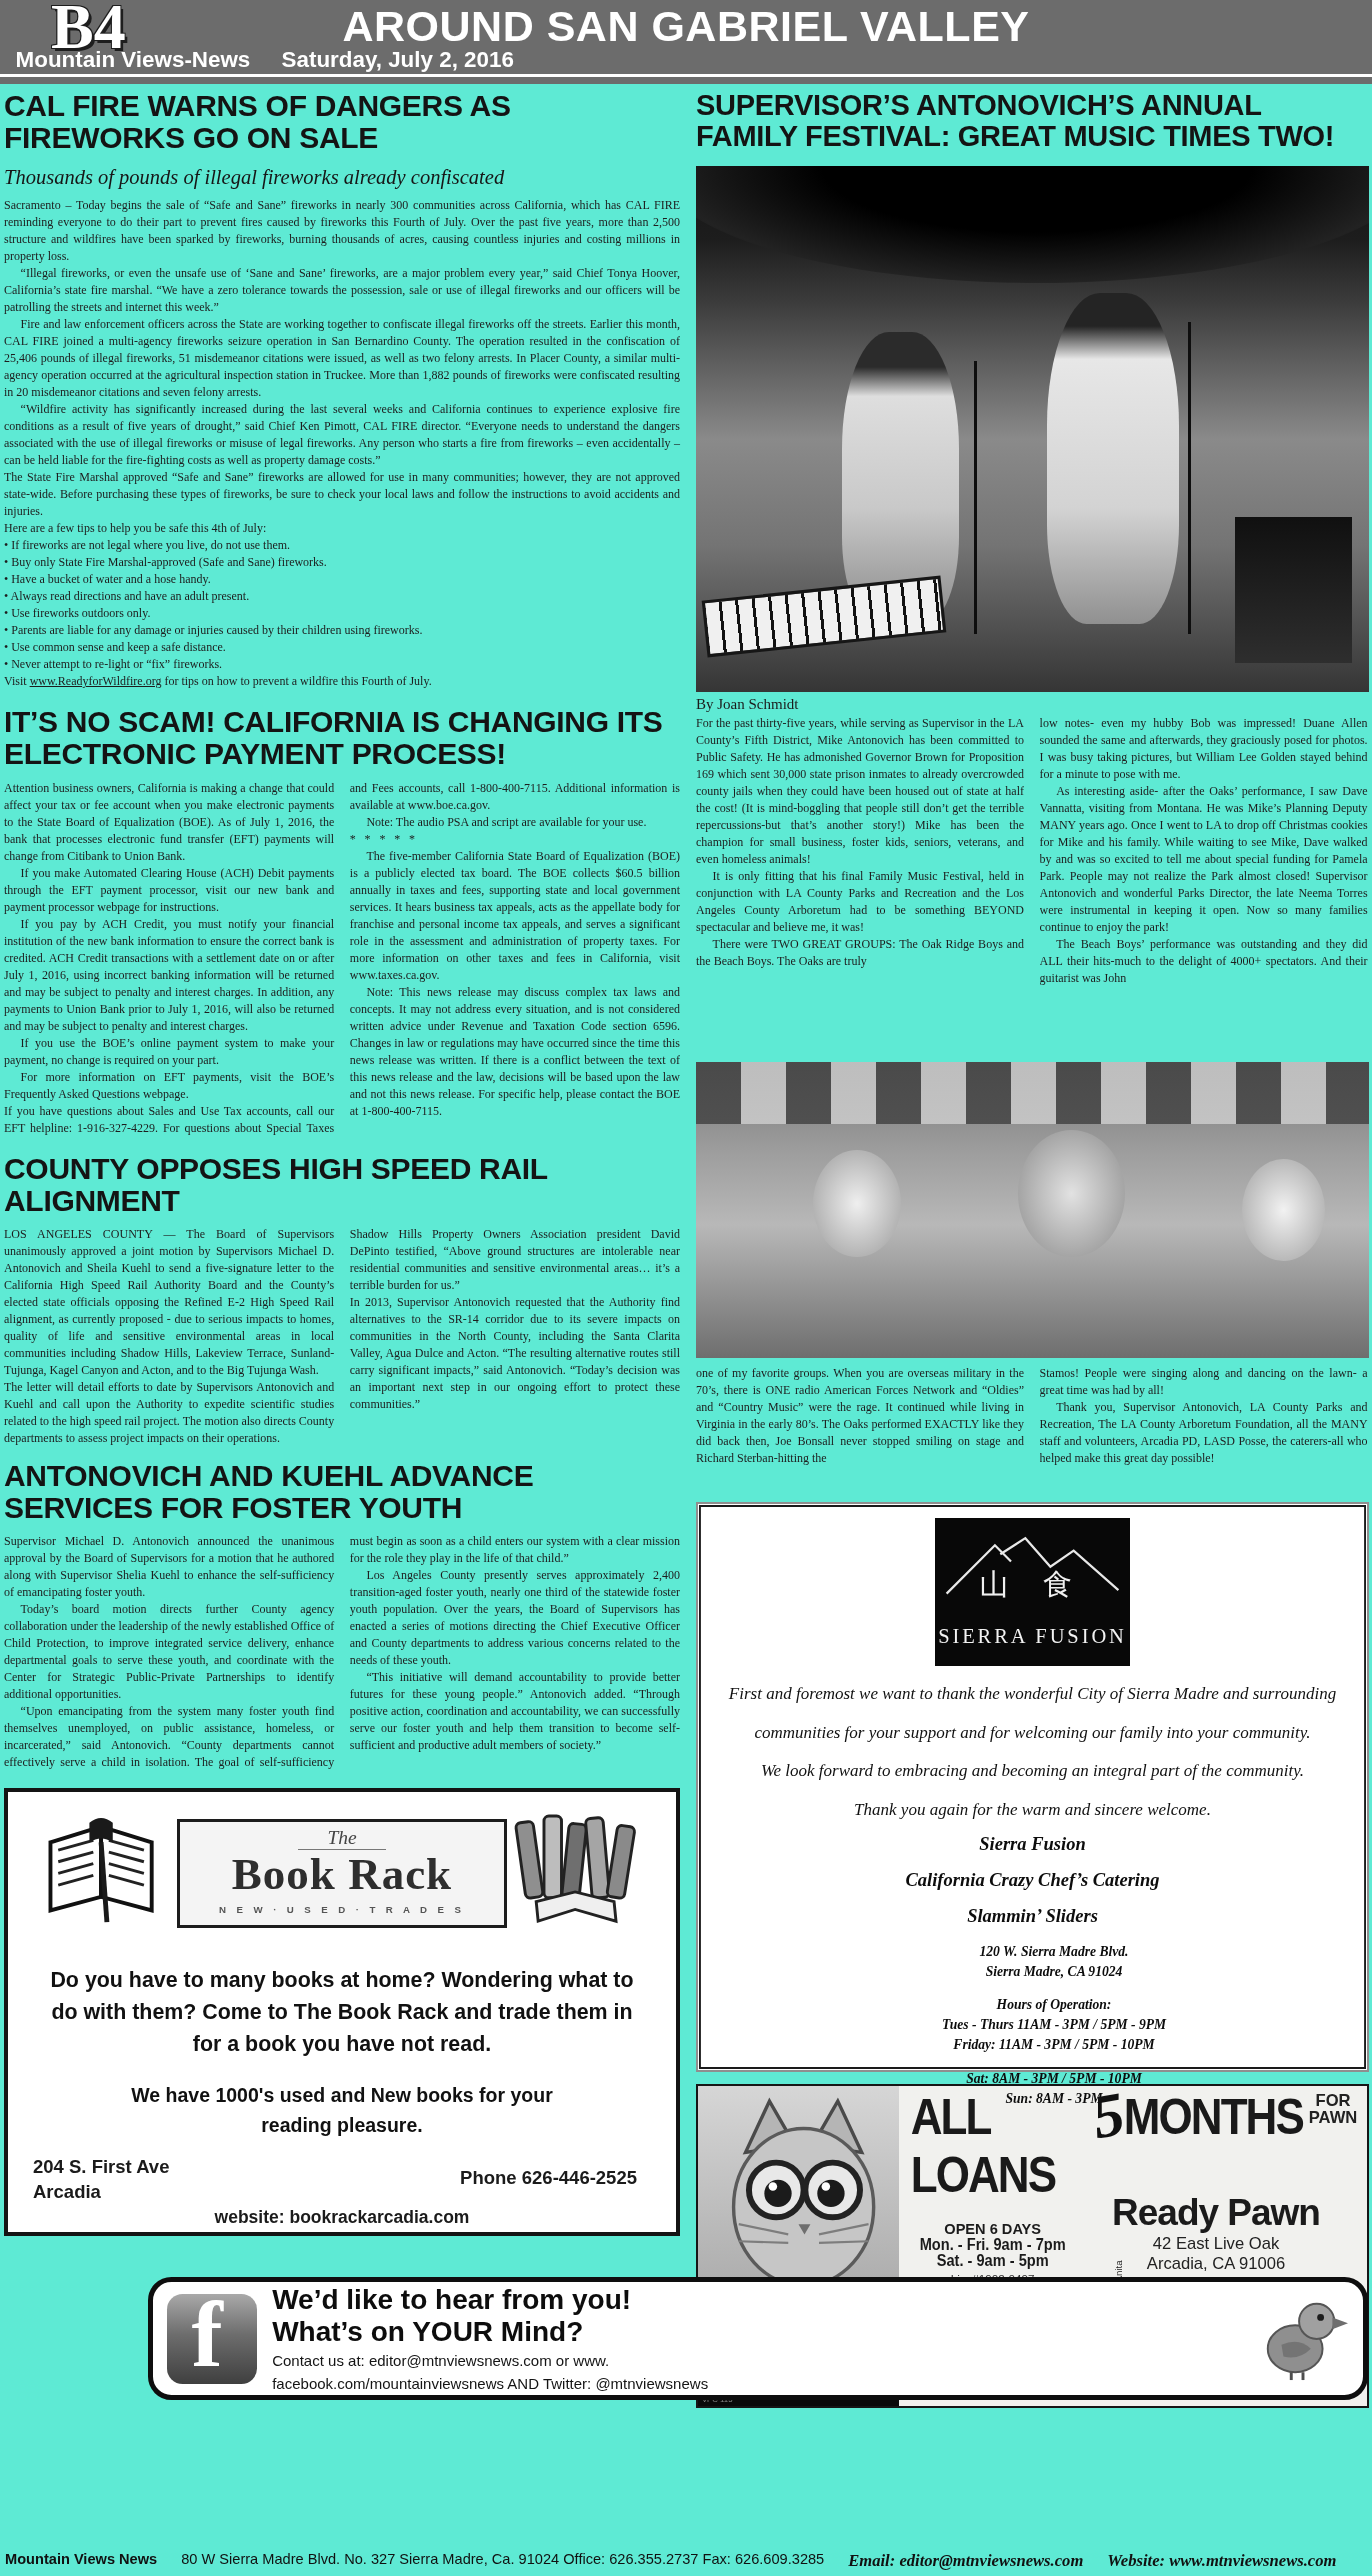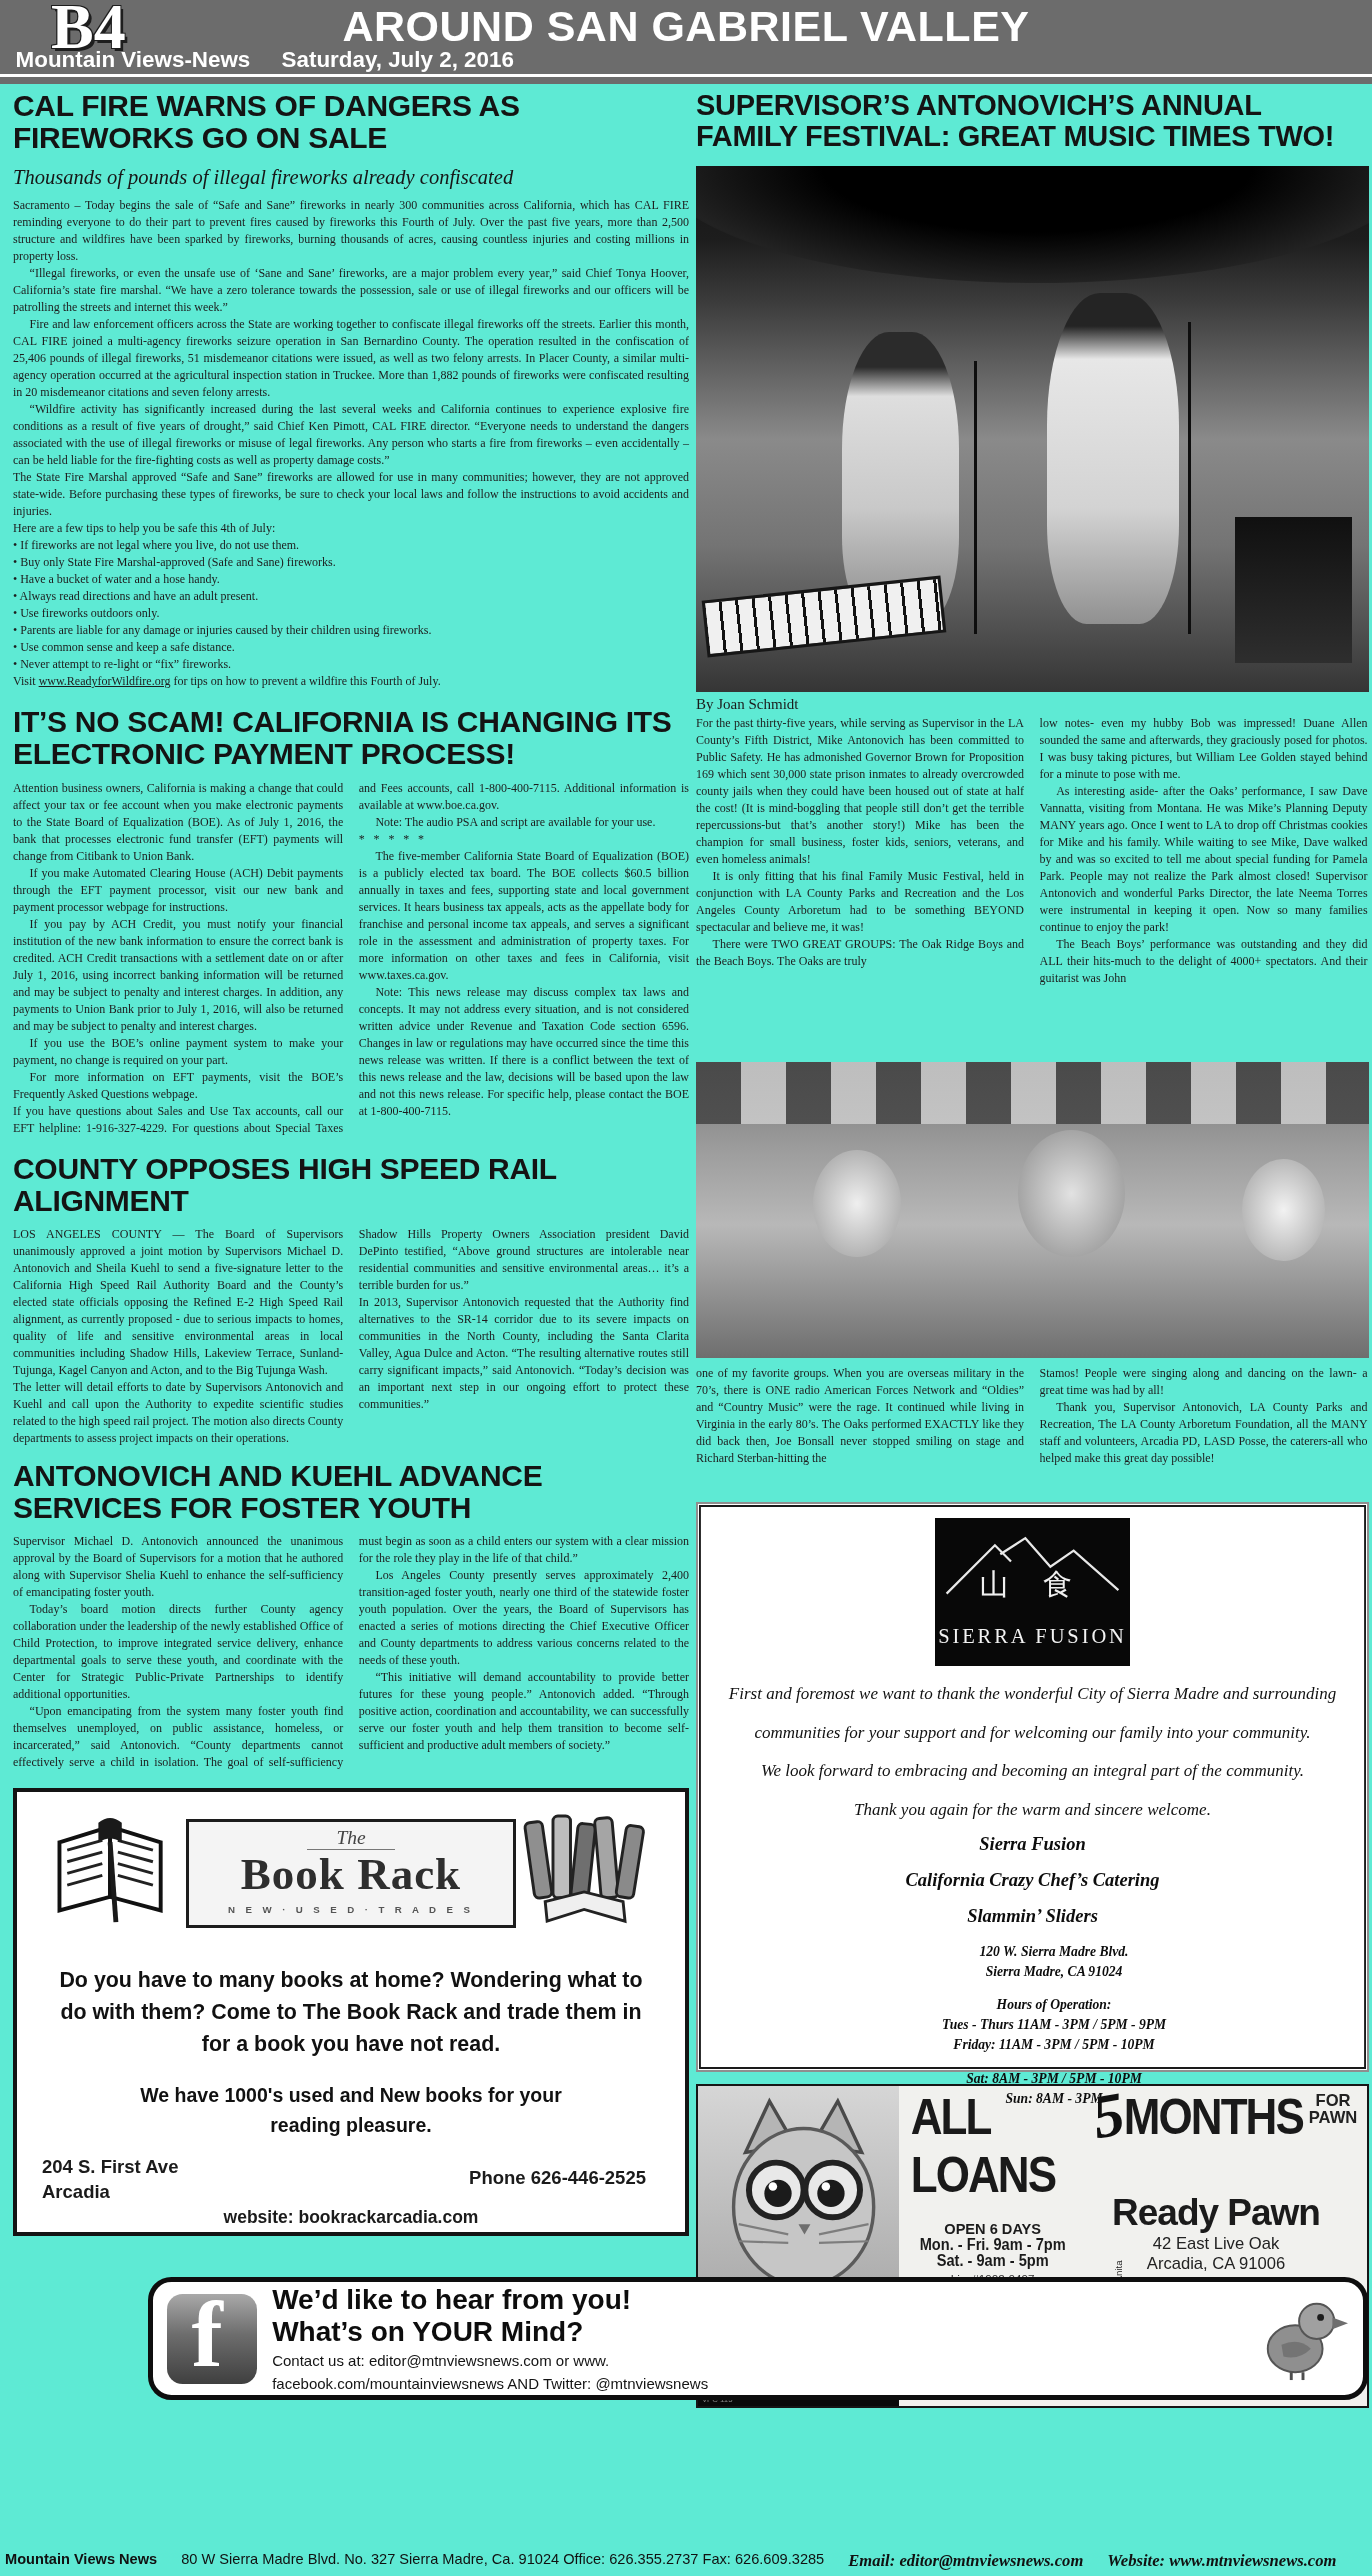--- a/index.html
+++ b/index.html
@@ -8,21 +8,21 @@
   
   .hdr{position:absolute;top:0;left:0;width:1372px;height:84px;background:#6c6c6c;}
   .hdr-rule{position:absolute;left:0;top:74px;width:100%;height:2.9px;background:#fff;}
   .b4{position:absolute;left:51px;top:-9.7px;font:700 64px "Liberation Serif",serif;color:#fff;
       text-shadow:2.9px 2.9px 0 #1e1e1e,-1px -1px 0 #1e1e1e,1px -1px 0 #1e1e1e,-1px 1px 0 #1e1e1e;}
   .sec-title{position:absolute;left:0;top:1.9px;width:100%;text-align:center;
       font:700 43px "Liberation Sans",sans-serif;color:#fff;letter-spacing:0.5px;}
   .masthead{position:absolute;left:15.6px;top:47px;font:700 22.4px "Liberation Sans",sans-serif;color:#fff;}
   .masthead span{margin-right:25px;}
   
-  .col-left{position:absolute;left:13px;top:90px;width:676px;}
+  .col-left{position:absolute;left:4px;top:90px;width:676px;}
   .col-right{position:absolute;left:696px;top:90px;width:673px;}
   .headline{font:700 30px "Liberation Sans",sans-serif;line-height:1.08;letter-spacing:-0.3px;color:#141414;}
   .headline.sm{font-size:29px;}
   .subhead{font:italic 20.5px "Liberation Serif",serif;margin-top:11.7px;color:#161616;}
   .body-copy{font-size:12px;line-height:17px;text-align:justify;color:#1d1d1d;}
   .body-copy p{margin:0;text-indent:16.6px;}
   .body-copy p.flush{text-indent:0;}
   .bullet{text-indent:0 !important;}
   .bullet::before{content:"• ";}
   .cols2{column-count:2;column-gap:15.6px;}

